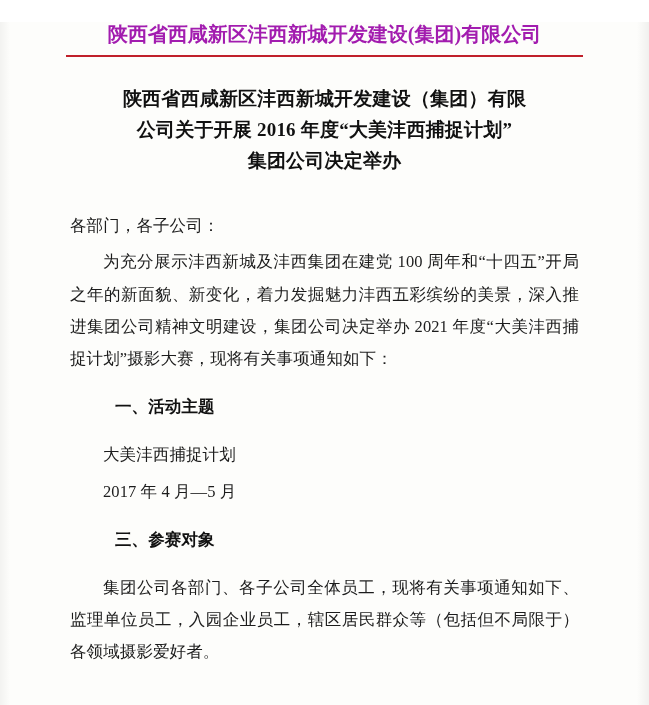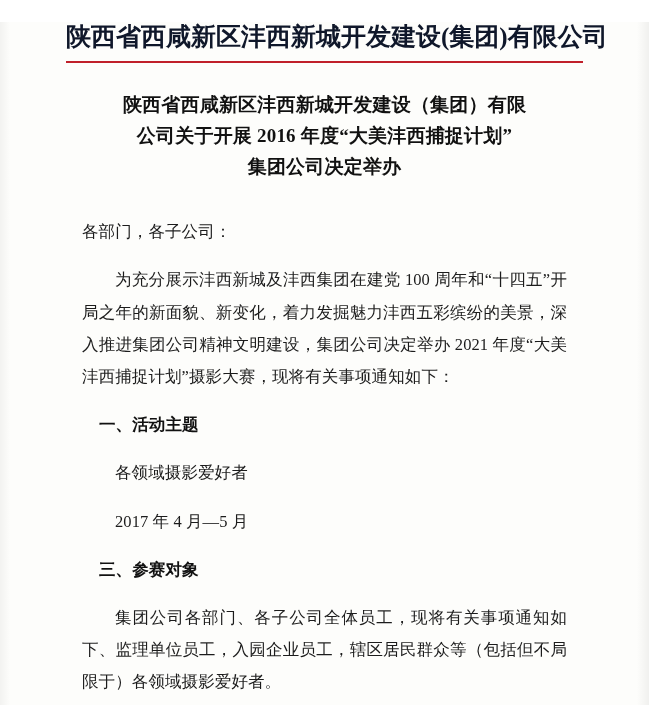--- a/index.html
+++ b/index.html
@@ -23,22 +23,22 @@
     padding: 0 66px;
   }
   
   .masthead {
     margin-top: 22px;
     text-align: center;
   }
   .masthead-title {
     font-family: "Liberation Serif", serif;
     font-weight: bold;
-    color: #0f172a;
-    font-size: 25px;
+    color: #a21caf;
+    font-size: 20px;
     letter-spacing: 0px;
     line-height: 1.2;
     white-space: nowrap;
   }
   .masthead-rule {
     margin-top: 9px;
     height: 2px;
     background: #c0202a;
     width: 100%;
   }
@@ -58,30 +58,30 @@
   
   .body-block {
     margin-top: 34px;
     font-size: 16.5px;
     line-height: 1.95;
     color: #1c1c1c;
     text-align: justify;
     letter-spacing: 0.1px;
   }
   .p {
-    margin: 16px;
+    margin: 4px;
   }
   .p.indent {
     text-indent: 2em;
   }
   .p.salutation {
     text-indent: 0;
   }
   .heading {
-    margin: 0;
+    margin: 16px;
     font-weight: bold;
     text-indent: 2em;
     color: #111111;
   }
   
   .page:before {
     content: "";
     position: absolute;
     left: 0; top: 0; bottom: 0;
     width: 10px;
@@ -111,21 +111,21 @@
     <span class="line">陕西省西咸新区沣西新城开发建设（集团）有限</span>
     <span class="line">公司关于开展 2016 年度“大美沣西捕捉计划”</span>
     <span class="line">集团公司决定举办</span>
   </div>
 
   <div class="body-block">
     <p class="p salutation">各部门，各子公司：</p>
     <p class="p indent">为充分展示沣西新城及沣西集团在建党 100 周年和“十四五”开局之年的新面貌、新变化，着力发掘魅力沣西五彩缤纷的美景，深入推进集团公司精神文明建设，集团公司决定举办 2021 年度“大美沣西捕捉计划”摄影大赛，现将有关事项通知如下：</p>
 
     <p class="heading">一、活动主题</p>
-    <p class="p indent">各领域摄影爱好者</p>
+    <p class="p indent">大美沣西捕捉计划</p>
 
     <p class="p indent">2017 年 4 月—5 月</p>
 
     <p class="heading">三、参赛对象</p>
     <p class="p indent">集团公司各部门、各子公司全体员工，现将有关事项通知如下、监理单位员工，入园企业员工，辖区居民群众等（包括但不局限于）各领域摄影爱好者。</p>
   </div>
 
 </div>
 
 </body></html>

